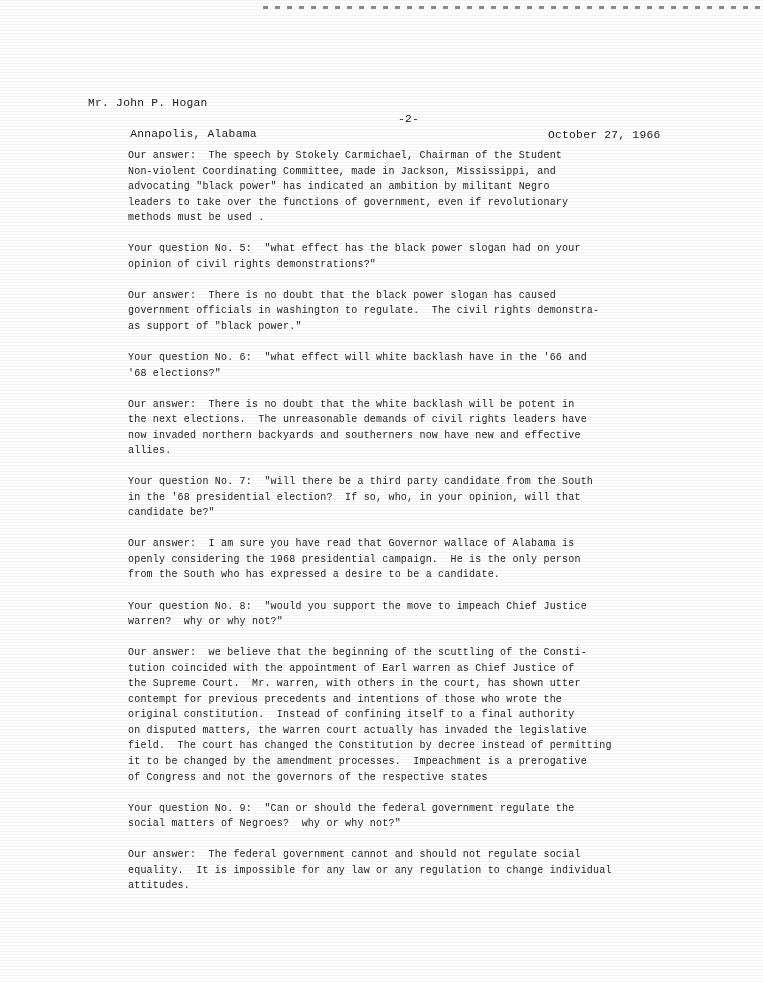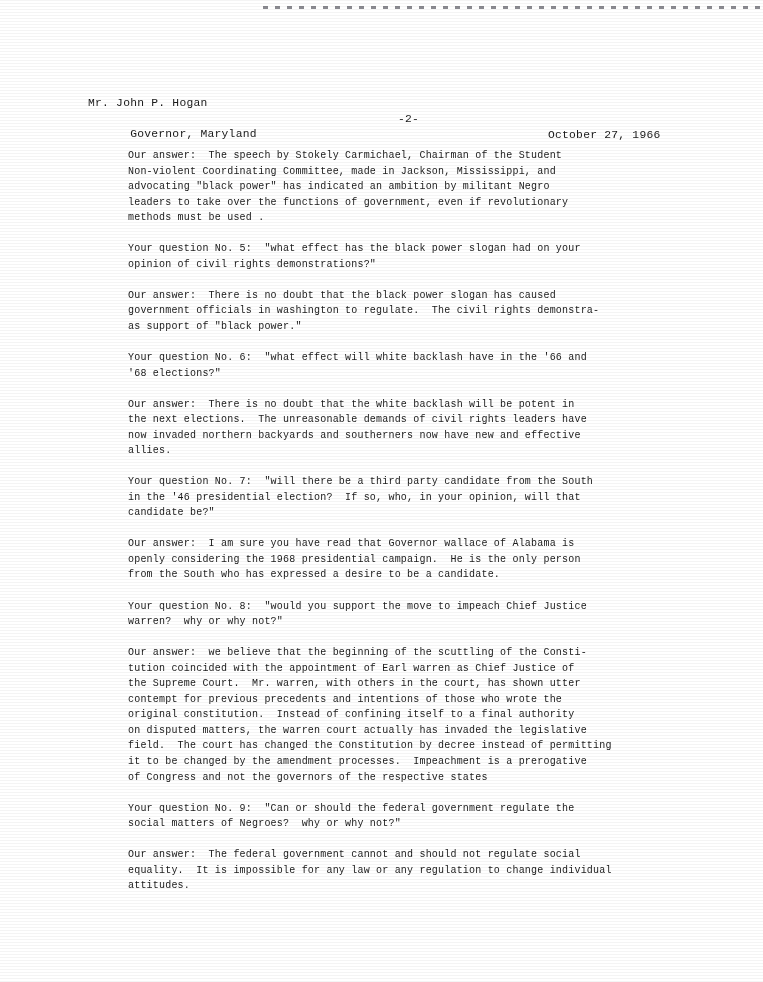--- a/index.html
+++ b/index.html
@@ -100,33 +100,33 @@
 </head>
 <body>
 
 <div id="page">
 
   <div id="scan-edge"></div>
 
   <div id="letter-head">
     <div class="addr-line">Mr. John P. Hogan</div>
     <div id="head-row2">
-      <span class="addr-line">Governor, Maryland</span>
+      <span class="addr-line">Annapolis, Alabama</span>
       <span id="page-number">-2-</span>
       <span id="letter-date">October 27, 1966</span>
     </div>
   </div>
 
   <div id="letter-body">
       <p class="para"><span class="ln">Our answer:  The speech by Stokely Carmichael, Chairman of the Student</span><span class="ln">Non-violent Coordinating Committee, made in Jackson, Mississippi, and</span><span class="ln">advocating "black power" has indicated an ambition by militant Negro</span><span class="ln">leaders to take over the functions of government, even if revolutionary</span><span class="ln">methods must be used .</span></p>
       <p class="para"><span class="ln">Your question No. 5:  "ᴡhat effect has the black power slogan had on your</span><span class="ln">opinion of civil rights demonstrations?"</span></p>
       <p class="para"><span class="ln">Our answer:  There is no doubt that the black power slogan has caused</span><span class="ln">government officials in ᴡashington to regulate.  The civil rights demonstra-</span><span class="ln">as support of "black power."</span></p>
       <p class="para"><span class="ln">Your question No. 6:  "ᴡhat effect will white backlash have in the '66 and</span><span class="ln">'68 elections?"</span></p>
       <p class="para"><span class="ln">Our answer:  There is no doubt that the white backlash will be potent in</span><span class="ln">the next elections.  The unreasonable demands of civil rights leaders have</span><span class="ln">now invaded northern backyards and southerners now have new and effective</span><span class="ln">allies.</span></p>
-      <p class="para"><span class="ln">Your question No. 7:  "ᴡill there be a third party candidate from the South</span><span class="ln">in the '46 presidential election?  If so, who, in your opinion, will that</span><span class="ln">candidate be?"</span></p>
+      <p class="para"><span class="ln">Your question No. 7:  "ᴡill there be a third party candidate from the South</span><span class="ln">in the '68 presidential election?  If so, who, in your opinion, will that</span><span class="ln">candidate be?"</span></p>
       <p class="para"><span class="ln">Our answer:  I am sure you have read that Governor ᴡallace of Alabama is</span><span class="ln">openly considering the 1968 presidential campaign.  He is the only person</span><span class="ln">from the South who has expressed a desire to be a candidate.</span></p>
       <p class="para"><span class="ln">Your question No. 8:  "ᴡould you support the move to impeach Chief Justice</span><span class="ln">ᴡarren?  ᴡhy or why not?"</span></p>
       <p class="para"><span class="ln">Our answer:  ᴡe believe that the beginning of the scuttling of the Consti-</span><span class="ln">tution coincided with the appointment of Earl ᴡarren as Chief Justice of</span><span class="ln">the Supreme Court.  Mr. ᴡarren, with others in the court, has shown utter</span><span class="ln">contempt for previous precedents and intentions of those who wrote the</span><span class="ln">original constitution.  Instead of confining itself to a final authority</span><span class="ln">on disputed matters, the ᴡarren court actually has invaded the legislative</span><span class="ln">field.  The court has changed the Constitution by decree instead of permitting</span><span class="ln">it to be changed by the amendment processes.  Impeachment is a prerogative</span><span class="ln">of Congress and not the governors of the respective states</span></p>
       <p class="para"><span class="ln">Your question No. 9:  "Can or should the federal government regulate the</span><span class="ln">social matters of Negroes?  ᴡhy or why not?"</span></p>
       <p class="para"><span class="ln">Our answer:  The federal government cannot and should not regulate social</span><span class="ln">equality.  It is impossible for any law or any regulation to change individual</span><span class="ln">attitudes.</span></p>
     </div>
 
   <div id="grain"></div>
 </div>
 

